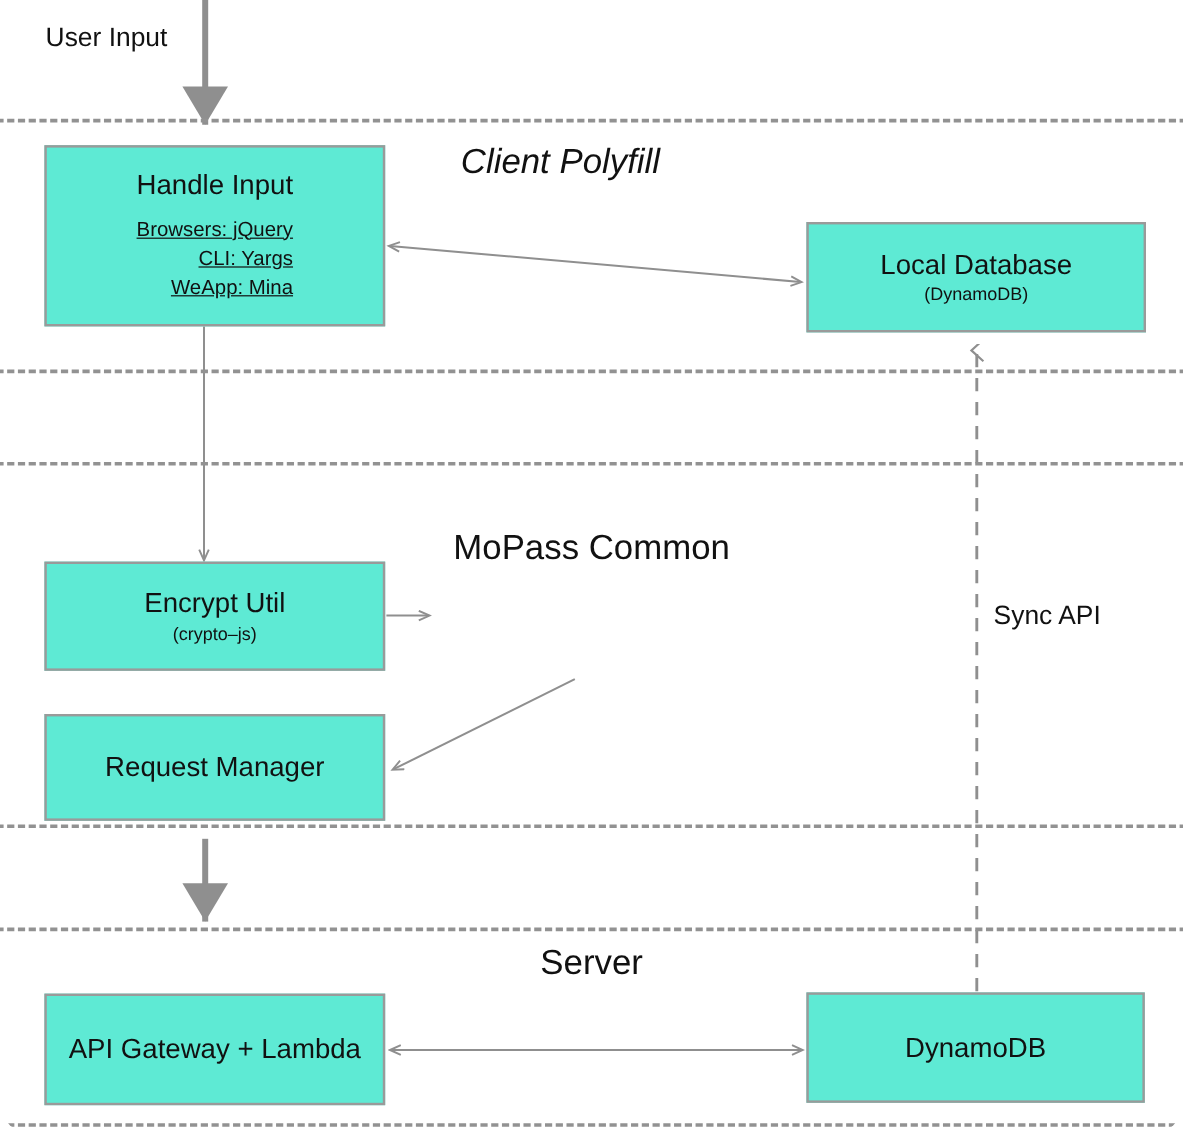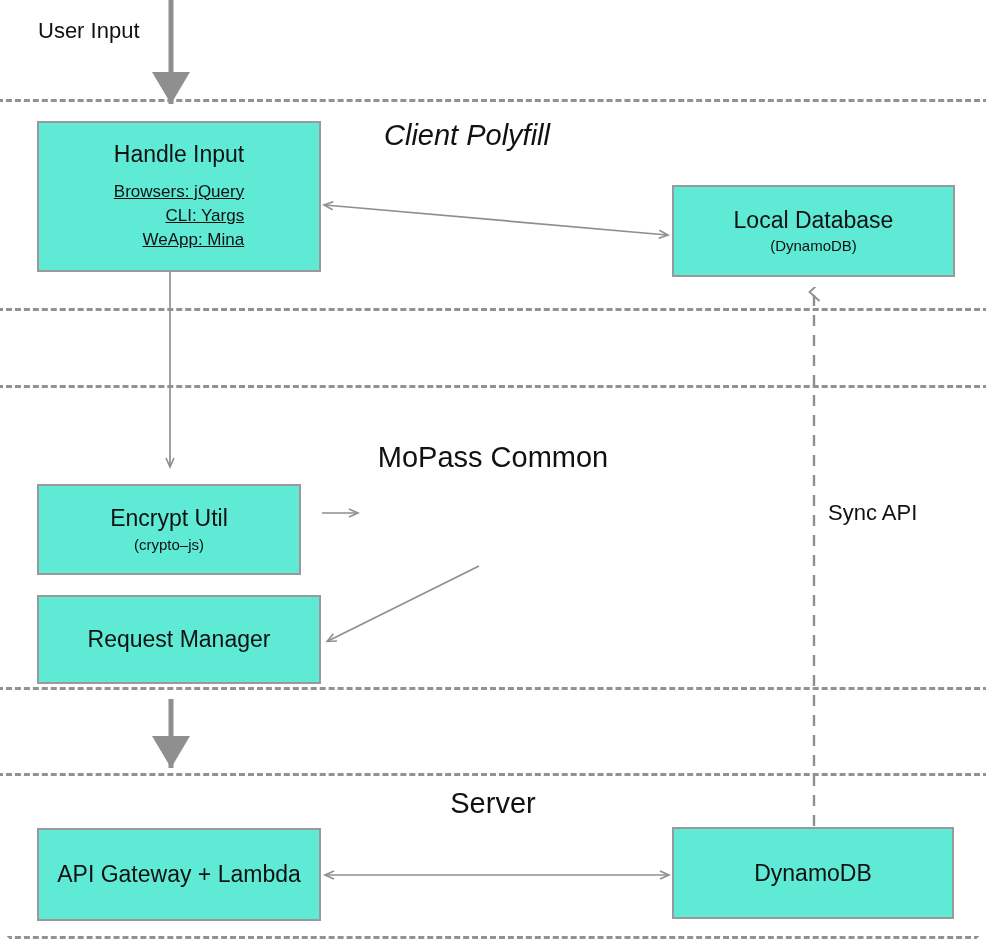--- a/index.html
+++ b/index.html
@@ -156,21 +156,21 @@
   </div>
 
   <div class="node" style="left:672px; top:185px; width:283px; height:92px;">
     <div class="node-title">Local Database</div>
     <div class="node-sub">(DynamoDB)</div>
   </div>
 
   <div class="region" style="left:-3px; top:385px; width:992px; height:305px;"></div>
   <div class="region-title" style="left:0px; top:406px; width:986px;margin-top:37px;">MoPass Common</div>
 
-  <div class="node" style="left:37px; top:484px; width:264px; height:91px;">
+  <div class="node" style="left:37px; top:468px; width:284px; height:91px;">
     <div class="node-title">Encrypt Util</div>
     <div class="node-sub">(crypto–js)</div>
   </div>
 
 
   <div class="node" style="left:37px; top:595px; width:284px; height:89px;">
     <div class="node-title">Request Manager</div>
   </div>
 
   <div class="region" style="left:-3px; top:773px; width:992px; height:166px;"></div>

